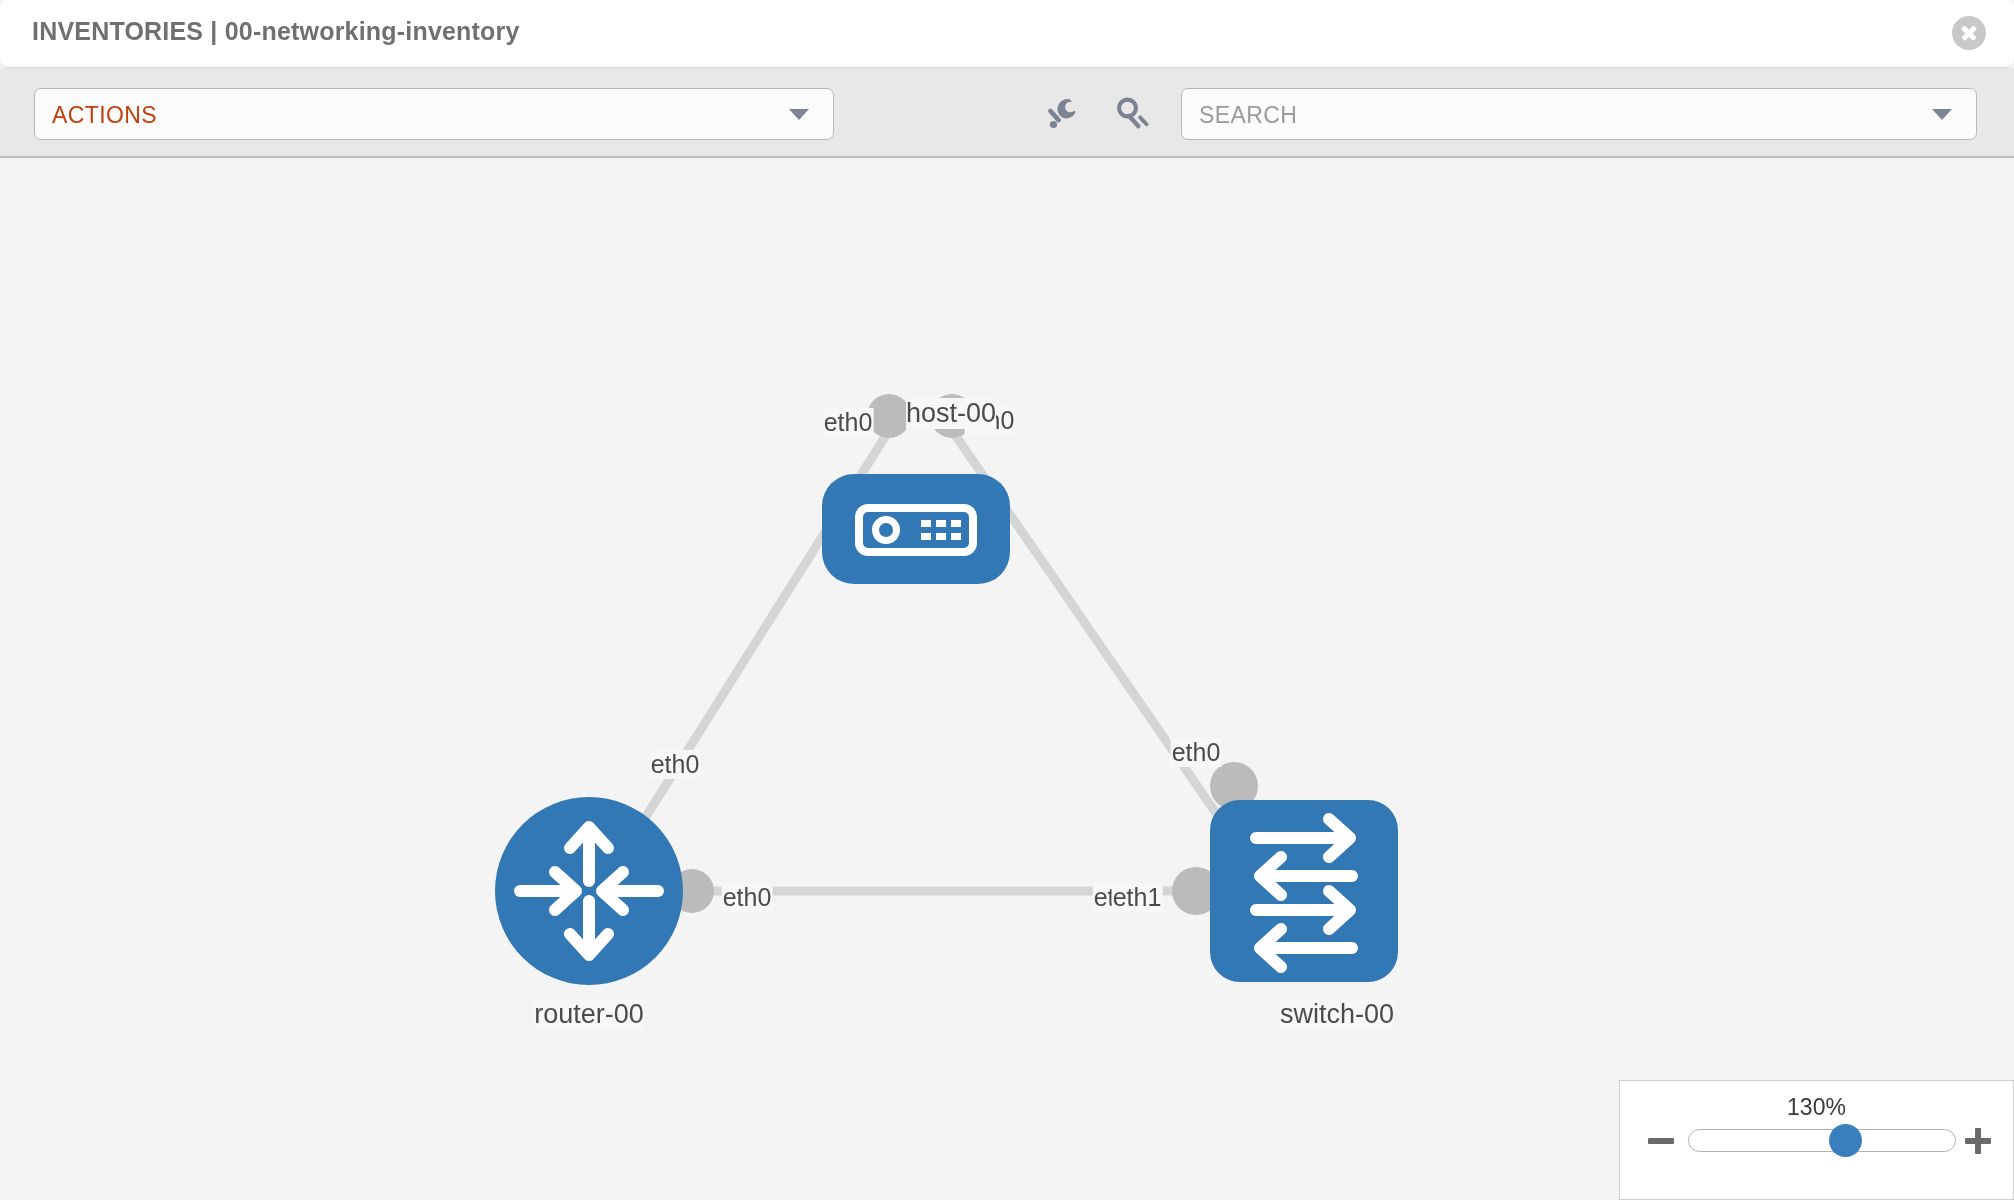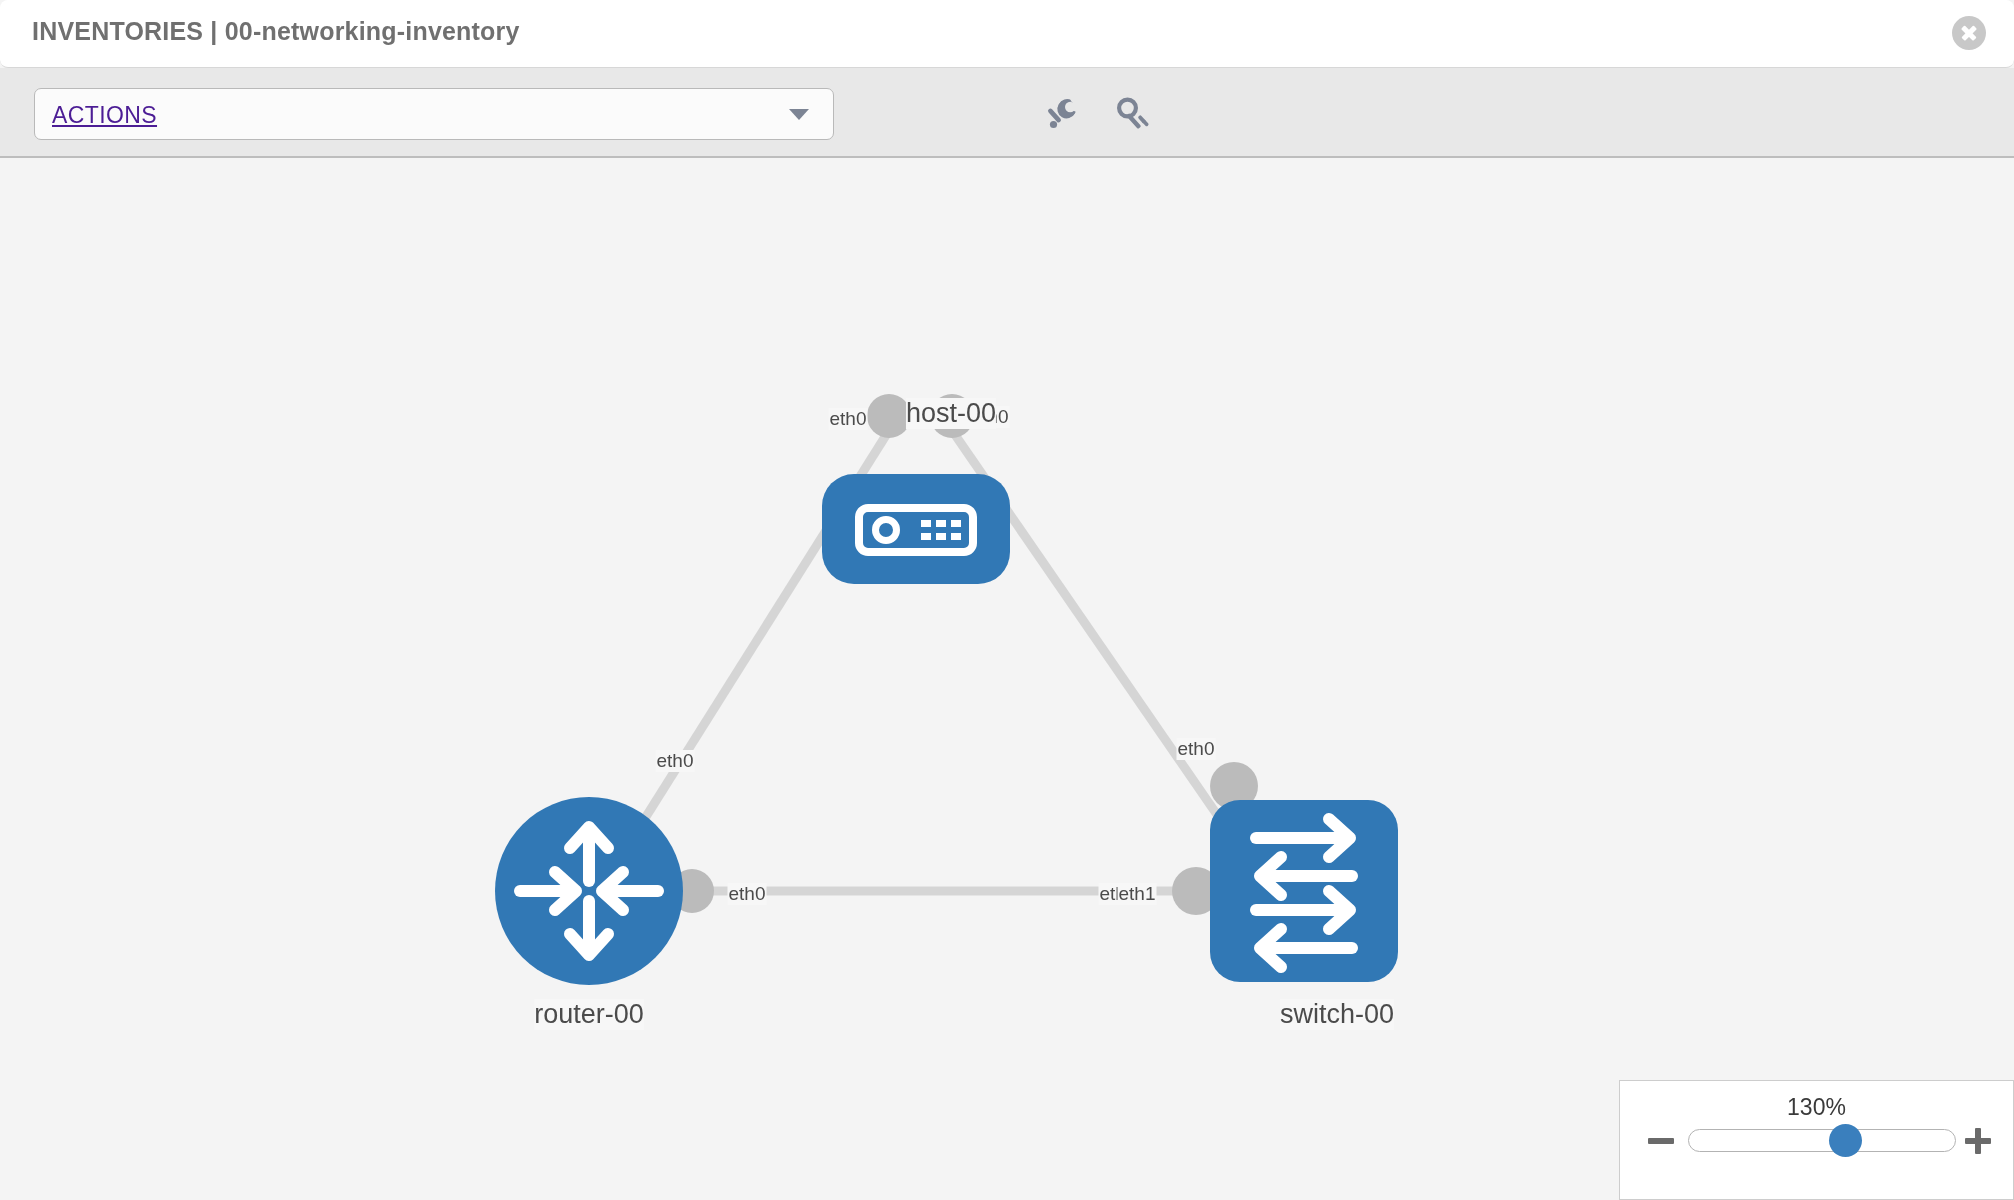--- a/index.html
+++ b/index.html
@@ -79,23 +79,22 @@
     border: 1px solid #b9b9b9;
     border-radius: 7px;
     box-sizing: border-box;
     cursor: pointer;
   }
   .actions-select .label {
     position: absolute;
     left: 17px;
     top: 13px;
     font-size: 23px;
-    color: #4c1d95;
+    color: #c2410c;
     letter-spacing: 0.4px;
-    text-decoration: underline;
   }
   .caret {
     position: absolute;
     right: 24px;
     top: 50%;
     margin-top: -5px;
     width: 0; height: 0;
     border-left: 10px solid transparent;
     border-right: 10px solid transparent;
     border-top: 11px solid #7c8494;
@@ -150,21 +149,21 @@
   .node-label {
     position: absolute;
     font-size: 27px;
     color: #4b4b4b;
     background: #f7f7f7;
     white-space: nowrap;
     transform: translateX(-50%);
   }
   .iface-label {
     position: absolute;
-    font-size: 19px;
+    font-size: 25px;
     color: #4b4b4b;
     background: #f7f7f7;
     white-space: nowrap;
     transform: translateX(-50%);
     padding: 0 1px;
   }
 
   
   .zoom-panel {
     position: absolute;
@@ -259,20 +258,24 @@
 
   <div class="tool-icon key">
     <svg viewBox="0 0 40 40" width="40" height="40" aria-hidden="true">
       <circle cx="14.5" cy="14.0" r="8.4" fill="none" stroke="#7c8494" stroke-width="4.2"></circle>
       <rect x="18.5" y="18.0" width="4.4" height="18" rx="1.6" fill="#7c8494" transform="rotate(-42 20.7 27)"></rect>
       <rect x="27.0" y="21.0" width="3.8" height="8.6" rx="1.5" fill="#7c8494" transform="rotate(-42 28.9 25.3)"></rect>
       <rect x="30.6" y="25.4" width="3.6" height="7.2" rx="1.5" fill="#7c8494" transform="rotate(-42 32.4 29)"></rect>
     </svg>
   </div>
 
+  <div class="search-box">
+    <span class="label">SEARCH</span>
+    <span class="caret"></span>
+  </div>
 </div>
 
 <div class="canvas">
 
   <svg class="topology-svg" viewBox="0 0 2014 1042">
 
     <g>
       <line x1="900" y1="255" x2="620" y2="700" stroke="#d5d5d5" stroke-width="9"></line>
       <line x1="940" y1="255" x2="1240" y2="690" stroke="#d5d5d5" stroke-width="9"></line>
       <line x1="670" y1="733" x2="1230" y2="733" stroke="#d5d5d5" stroke-width="9"></line>

